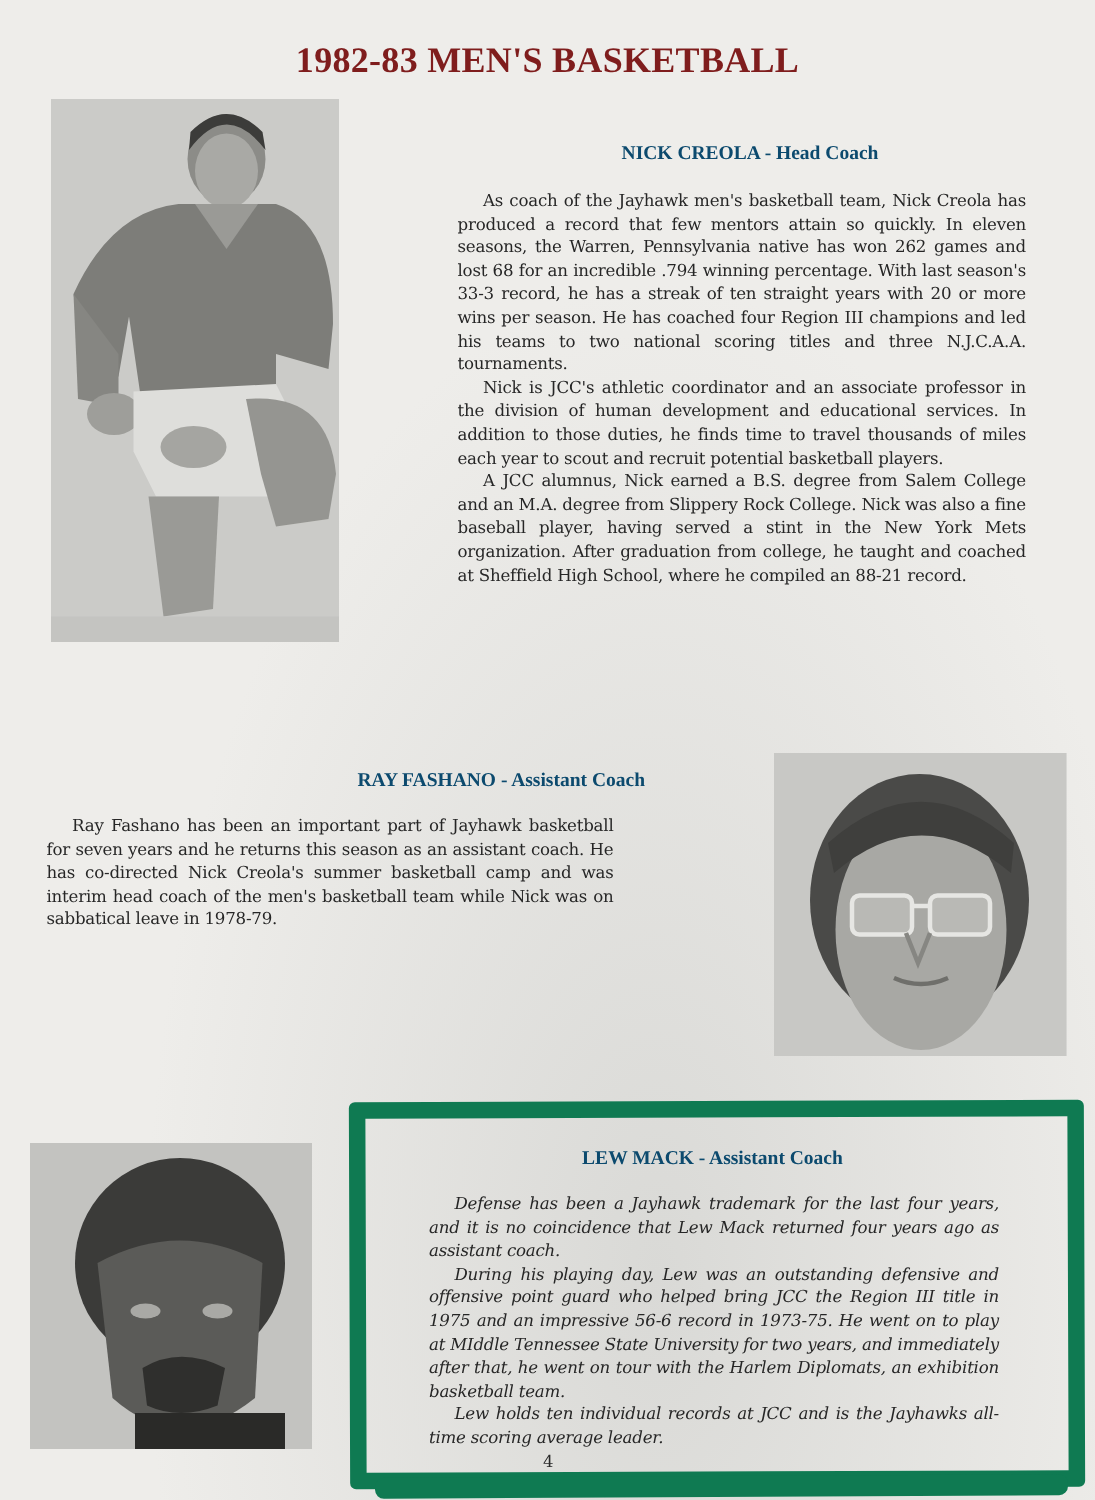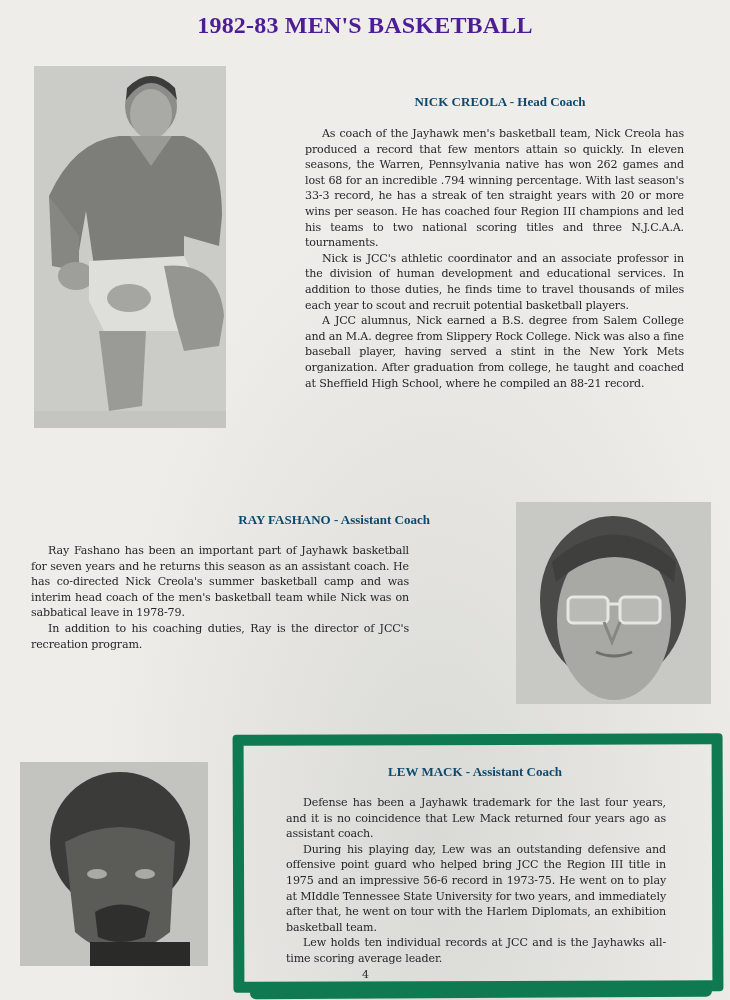--- a/index.html
+++ b/index.html
@@ -5,23 +5,23 @@
     * { box-sizing: border-box; margin: 0; padding: 0; }
     html, body { width: 730px; height: 1000px; overflow: hidden; }
     body {
       background: #eeedea;
       background-image: radial-gradient(ellipse at 60% 85%, #d9d9d6 0%, rgba(238,237,234,0) 55%);
       font-family: "DejaVu Serif", serif;
       color: #1c1c1c;
       position: relative;
     }
     .page-title {
-      position: absolute; left: 0; top: 12px; width: 730px;
+      position: absolute; left: 0; top: 28px; width: 730px;
       text-align: center; font-family: "Liberation Serif", serif;
-      font-weight: bold; font-size: 24px; letter-spacing: 0.2px; color: #4c1d95;
+      font-weight: bold; font-size: 24px; letter-spacing: 0.2px; color: #7f1d1d;
     }
     .section-heading {
       position: absolute; font-family: "Liberation Serif", serif;
       font-weight: bold; font-size: 13px; text-align: center; color: #0c4a6e;
     }
     .bio {
       position: absolute; font-family: "DejaVu Serif", serif;
       font-size: 11.1px; line-height: 15.6px; color: #262626;
       text-align: justify; letter-spacing: -0.15px;
     }
@@ -78,21 +78,20 @@
 <div class="bio" style="left:305px; top:126px; width:379px;">
   <p>As coach of the Jayhawk men's basketball team, Nick Creola has produced a record that few mentors attain so quickly. In eleven seasons, the Warren, Pennsylvania native has won 262 games and lost 68 for an incredible .794 winning percentage. With last season's 33-3 record, he has a streak of ten straight years with 20 or more wins per season. He has coached four Region III champions and led his teams to two national scoring titles and three N.J.C.A.A. tournaments.</p>
   <p>Nick is JCC's athletic coordinator and an associate professor in the division of human development and educational services. In addition to those duties, he finds time to travel thousands of miles each year to scout and recruit potential basketball players.</p>
   <p>A JCC alumnus, Nick earned a B.S. degree from Salem College and an M.A. degree from Slippery Rock College. Nick was also a fine baseball player, having served a stint in the New York Mets organization. After graduation from college, he taught and coached at Sheffield High School, where he compiled an 88-21 record.</p>
 </div>
 
 <div class="section-heading" style="left:30px; top:512px; width:400px;text-align:right;">RAY FASHANO - Assistant Coach</div>
 
 <div class="bio" style="left:31px; top:543px; width:378px;">
   <p>Ray Fashano has been an important part of Jayhawk basketball for seven years and he returns this season as an assistant coach. He has co-directed Nick Creola's summer basketball camp and was interim head coach of the men's basketball team while Nick was on sabbatical leave in 1978-79.</p>
-  <p>In addition to his coaching duties, Ray is the director of JCC's recreation program.</p>
 </div>
 
 <div class="photo" style="left:516px; top:502px; width:195px; height:202px;">
   <svg viewBox="0 0 195 202" preserveAspectRatio="none">
     <rect width="195" height="202" fill="#c8c8c5"></rect>
     <ellipse cx="97" cy="98" rx="73" ry="84" fill="#4a4a48"></ellipse>
     <ellipse cx="98" cy="118" rx="57" ry="80" fill="#a8a8a4"></ellipse>
     <path d="M40 80 Q98 30 158 80 L160 60 Q98 5 36 60 Z" fill="#3f3f3d"></path>
     <rect x="52" y="95" width="40" height="26" rx="5" fill="#b9b9b5" stroke="#e6e6e3" stroke-width="3"></rect>
     <rect x="104" y="95" width="40" height="26" rx="5" fill="#b9b9b5" stroke="#e6e6e3" stroke-width="3"></rect>
@@ -112,19 +111,19 @@
     <path d="M75 150 Q100 135 130 150 L125 175 Q100 185 78 175 Z" fill="#2f2f2d"></path>
     <rect x="70" y="180" width="100" height="24" fill="#2a2a28"></rect>
   </svg>
 </div>
 
 <div class="highlight-frame"></div>
 <div class="highlight-bottom"></div>
 
 <div class="section-heading" style="left:275px; top:764px; width:400px;">LEW MACK - Assistant Coach</div>
 
-<div class="bio" style="left:286px; top:795px; width:380px;">
+<div class="bio" style="left:286px; top:795px; width:380px;font-style:italic;">
   <p>Defense has been a Jayhawk trademark for the last four years, and it is no coincidence that Lew Mack returned four years ago as assistant coach.</p>
   <p>During his playing day, Lew was an outstanding defensive and offensive point guard who helped bring JCC the Region III title in 1975 and an impressive 56-6 record in 1973-75. He went on to play at MIddle Tennessee State University for two years, and immediately after that, he went on tour with the Harlem Diplomats, an exhibition basketball team.</p>
   <p>Lew holds ten individual records at JCC and is the Jayhawks all-time scoring average leader.</p>
 </div>
 
 <div class="page-number">4</div>
 
 </body></html>

